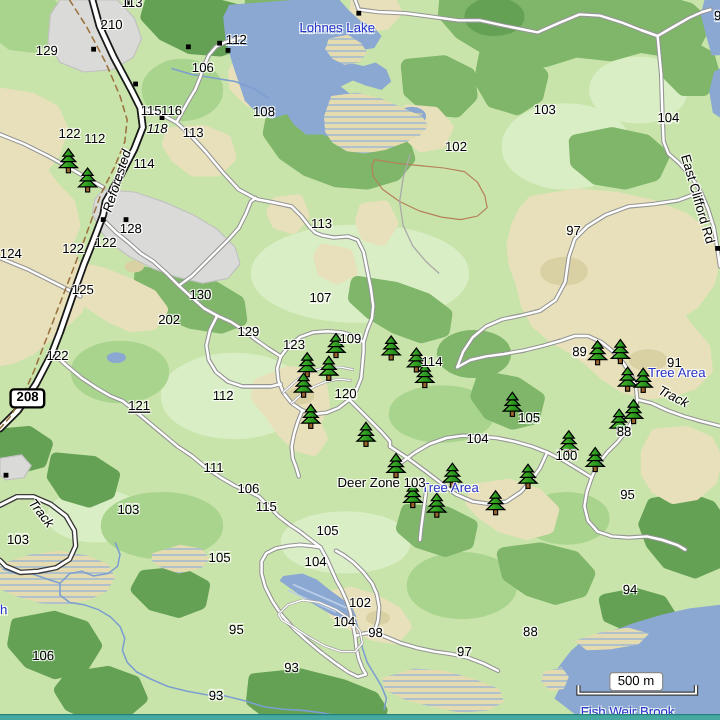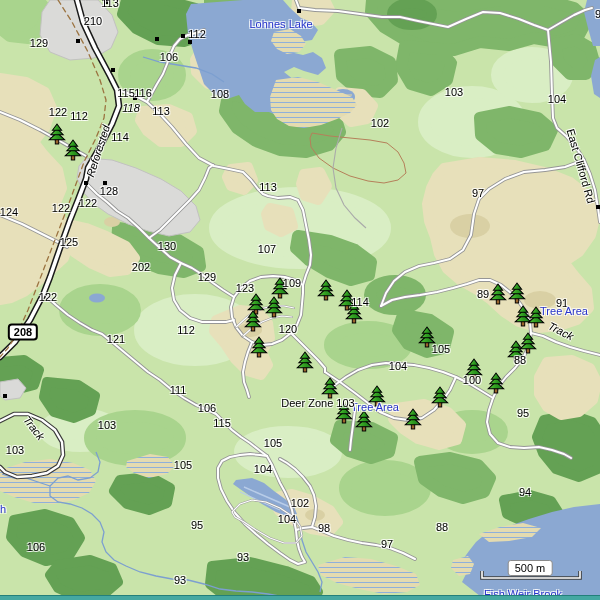--- a/index.html
+++ b/index.html
@@ -295,39 +295,39 @@
       <div class="lbl spot" style="left: 267px; top: 249px; transform: translate(-50%, -50%) rotate(0deg);">107</div>
       <div class="lbl spot" style="left: 562px; top: 259px; transform: translate(-50%, -50%) rotate(0deg); margin-top: 44px;">91</div>
       <div class="lbl spot" style="left: 48px; top: 297px; transform: translate(-50%, -50%) rotate(0deg);">122</div>
       <div class="lbl spot" style="left: 207px; top: 277px; transform: translate(-50%, -50%) rotate(0deg);">129</div>
       <div class="lbl spot" style="left: 245px; top: 288px; transform: translate(-50%, -50%) rotate(0deg);">123</div>
       <div class="lbl spot" style="left: 292px; top: 283px; transform: translate(-50%, -50%) rotate(0deg);">109</div>
       <div class="lbl spot" style="left: 360px; top: 302px; transform: translate(-50%, -50%) rotate(0deg);">114</div>
       <div class="lbl spot" style="left: 483px; top: 294px; transform: translate(-50%, -50%) rotate(0deg);">89</div>
       <div class="lbl spot" style="left: 186px; top: 330px; transform: translate(-50%, -50%) rotate(0deg);">112</div>
       <div class="lbl spot" style="left: 288px; top: 329px; transform: translate(-50%, -50%) rotate(0deg);">120</div>
-      <div class="lbl spot" style="left: 116px; top: 339px; transform: translate(-50%, -50%) rotate(0deg);">121</div>
+      <div class="lbl spot" style="left: 116px; top: 339px; transform: translate(-50%, -50%) rotate(0deg); text-decoration: underline;">121</div>
       <div class="lbl spot" style="left: 441px; top: 349px; transform: translate(-50%, -50%) rotate(0deg);">105</div>
       <div class="lbl spot" style="left: 398px; top: 366px; transform: translate(-50%, -50%) rotate(0deg);">104</div>
       <div class="lbl spot" style="left: 472px; top: 380px; transform: translate(-50%, -50%) rotate(0deg); text-align: center;">100</div>
       <div class="lbl spot" style="left: 520px; top: 360px; transform: translate(-50%, -50%) rotate(0deg);">88</div>
       <div class="lbl spot" style="left: 178px; top: 390px; transform: translate(-50%, -50%) rotate(0deg);">111</div>
       <div class="lbl spot" style="left: 207px; top: 408px; transform: translate(-50%, -50%) rotate(0deg);">106</div>
       <div class="lbl spot" style="left: 222px; top: 423px; transform: translate(-50%, -50%) rotate(0deg);">115</div>
       <div class="lbl spot" style="left: 107px; top: 425px; transform: translate(-50%, -50%) rotate(0deg);">103</div>
       <div class="lbl spot" style="left: 15px; top: 450px; transform: translate(-50%, -50%) rotate(0deg);">103</div>
       <div class="lbl spot" style="left: 273px; top: 443px; transform: translate(-50%, -50%) rotate(0deg);">105</div>
       <div class="lbl spot" style="left: 183px; top: 465px; transform: translate(-50%, -50%) rotate(0deg);">105</div>
       <div class="lbl spot" style="left: 523px; top: 413px; transform: translate(-50%, -50%) rotate(0deg);">95</div>
       <div class="lbl spot" style="left: 525px; top: 492px; transform: translate(-50%, -50%) rotate(0deg);">94</div>
       <div class="lbl spot" style="left: 442px; top: 527px; transform: translate(-50%, -50%) rotate(0deg);">88</div>
       <div class="lbl spot" style="left: 263px; top: 469px; transform: translate(-50%, -50%) rotate(0deg);">104</div>
       <div class="lbl spot" style="left: 300px; top: 503px; transform: translate(-50%, -50%) rotate(0deg);">102</div>
       <div class="lbl spot" style="left: 287px; top: 519px; transform: translate(-50%, -50%) rotate(0deg);">104</div>
-      <div class="lbl spot" style="left: 324px; top: 528px; transform: translate(-50%, -50%) rotate(0deg);">98</div>
+      <div class="lbl spot" style="left: 313px; top: 528px; transform: translate(-50%, -50%) rotate(0deg);">98</div>
       <div class="lbl spot" style="left: 387px; top: 544px; transform: translate(-50%, -50%) rotate(0deg);">97</div>
       <div class="lbl spot" style="left: 197px; top: 525px; transform: translate(-50%, -50%) rotate(0deg);">95</div>
       <div class="lbl spot" style="left: 243px; top: 557px; transform: translate(-50%, -50%) rotate(0deg);">93</div>
       <div class="lbl spot" style="left: 180px; top: 580px; transform: translate(-50%, -50%) rotate(0deg);">93</div>
       <div class="lbl spot" style="left: 36px; top: 547px; transform: translate(-50%, -50%) rotate(0deg);">106</div>
       <div class="lbl water" style="left: 281px; top: 24px; transform: translate(-50%, -50%) rotate(0deg);">Lohnes Lake</div>
       <div class="lbl water" style="left: 523px; top: 594px; transform: translate(-50%, -50%) rotate(0deg); text-align: right;">Fish Weir Brook</div>
       <div class="lbl water" style="left: 3px; top: 509px; transform: translate(-50%, -50%) rotate(0deg);">h</div>
       <div class="lbl area" style="left: 375px; top: 407px; transform: translate(-50%, -50%) rotate(0deg);">Tree Area</div>
       <div class="lbl area" style="left: 564px; top: 311px; transform: translate(-50%, -50%) rotate(0deg);">Tree Area</div>

